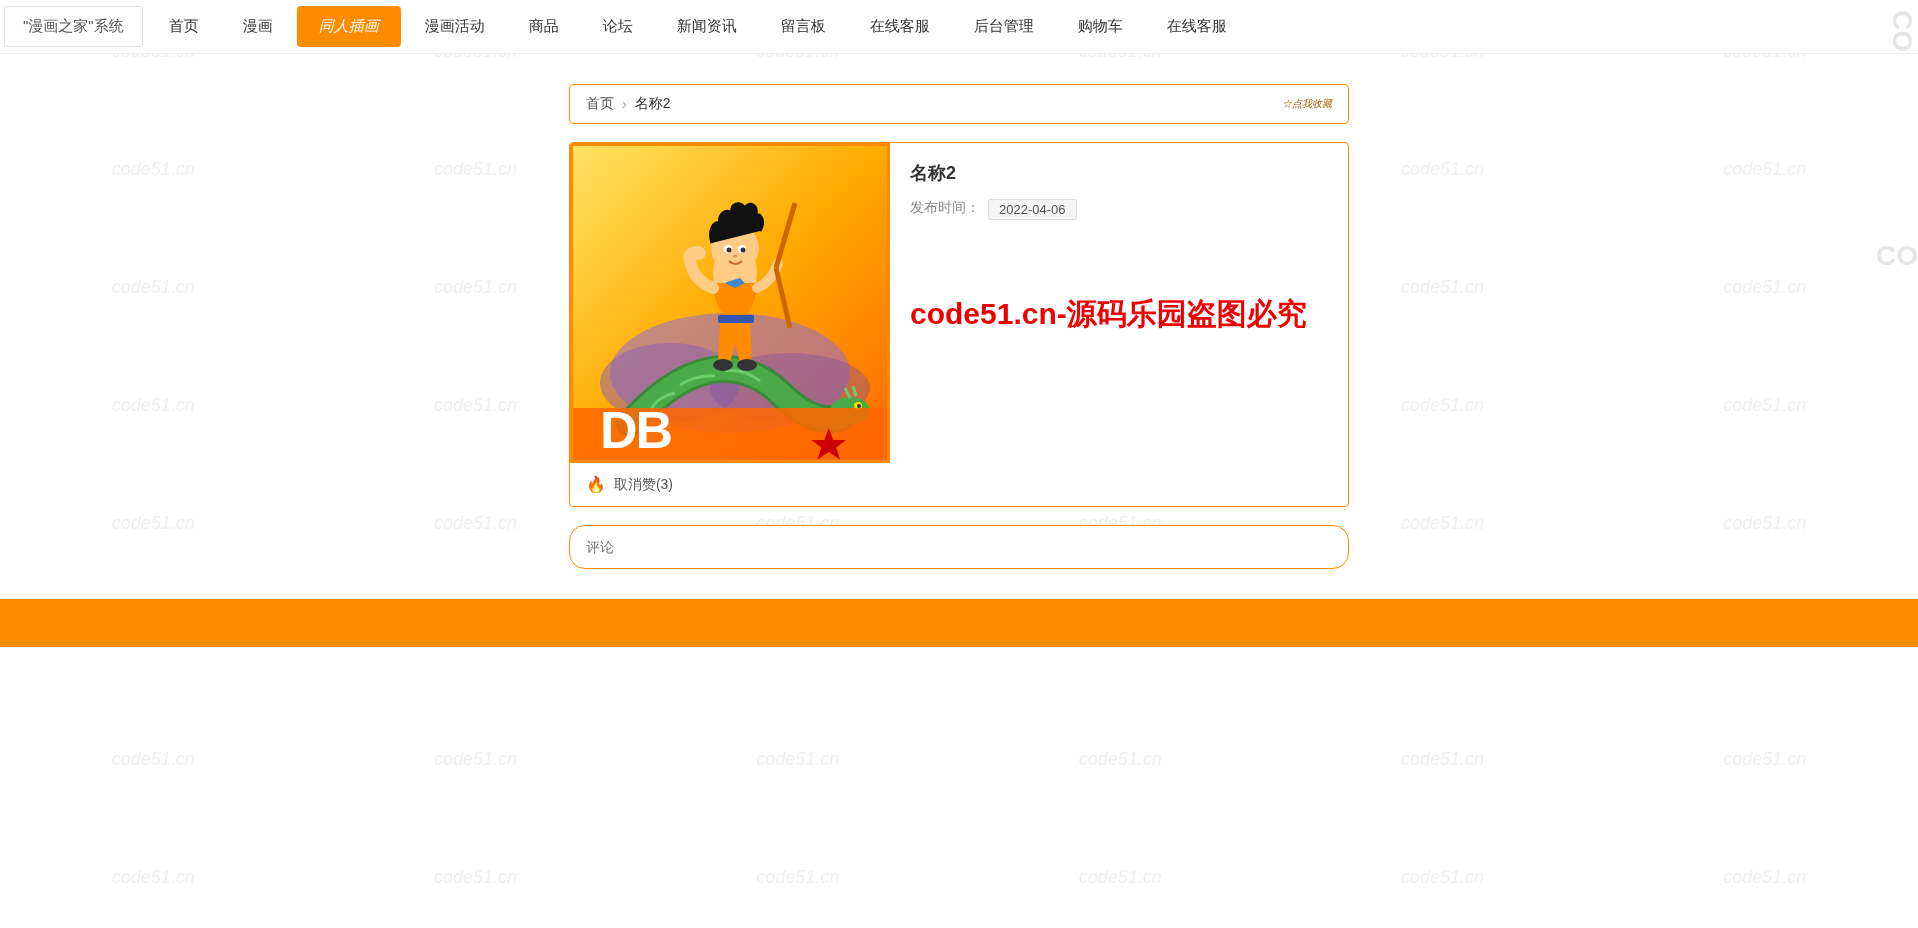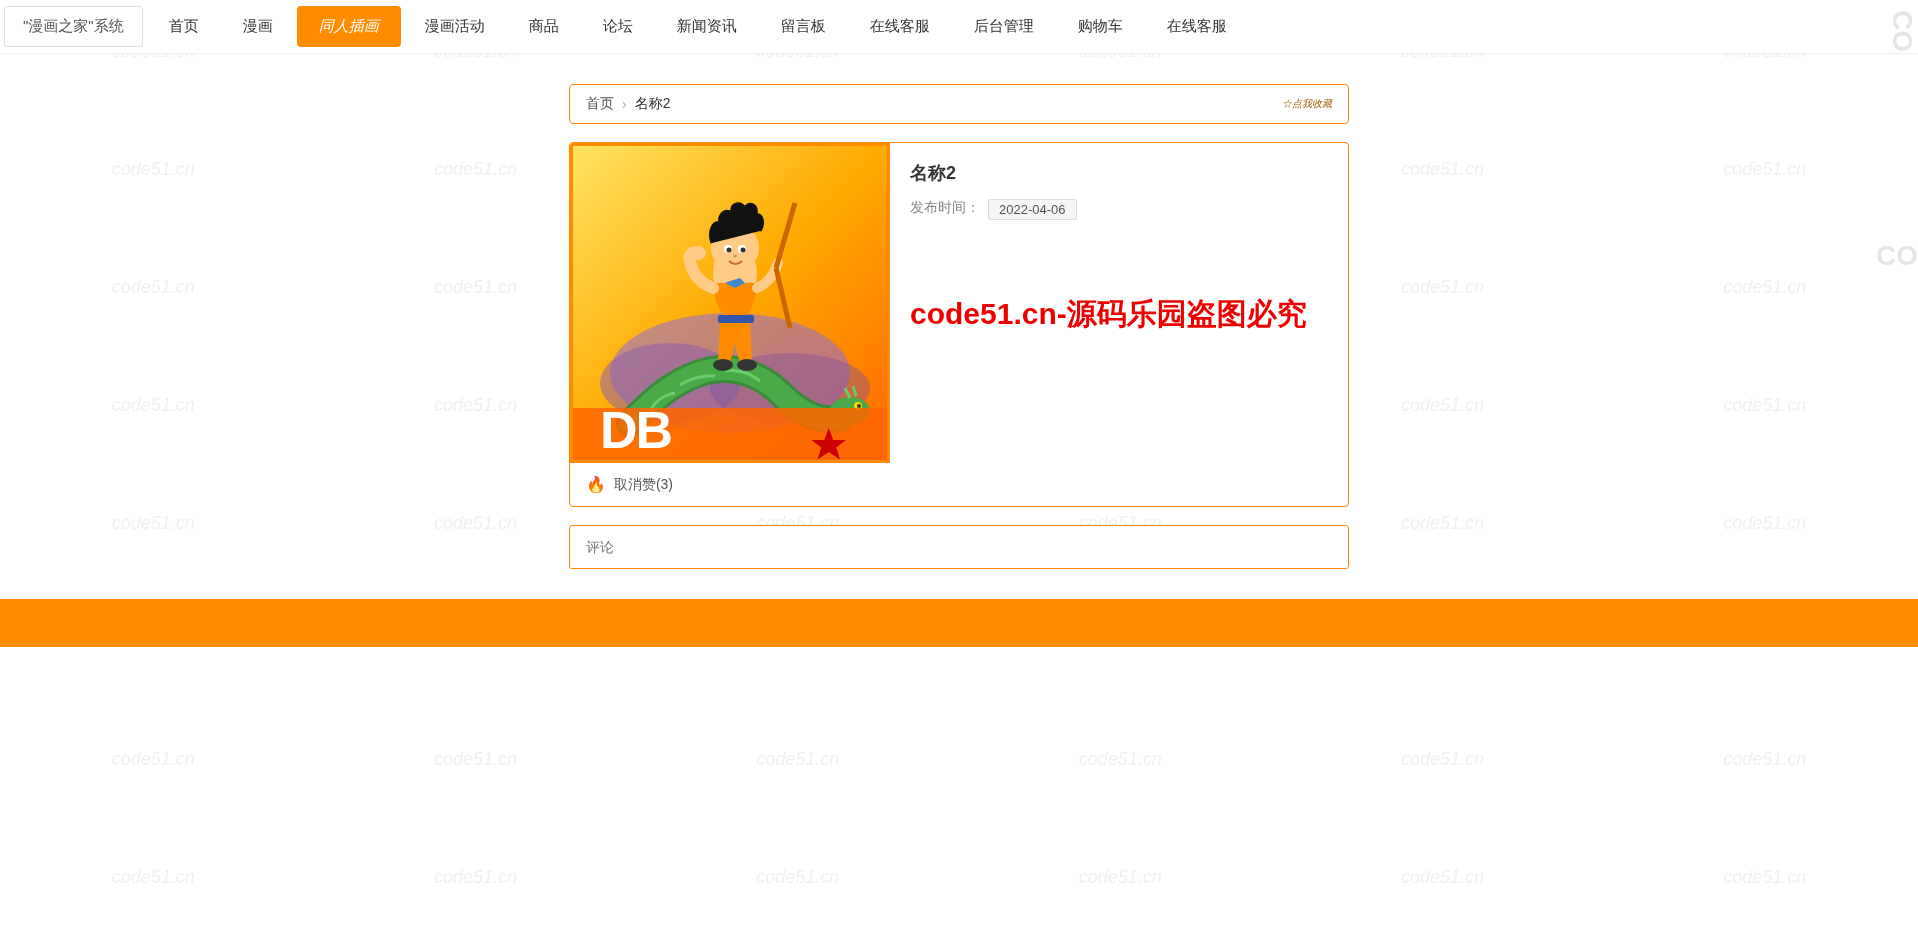--- a/index.html
+++ b/index.html
@@ -195,21 +195,21 @@
     .detail-watermark {
       color: #e00;
       font-size: 30px;
       font-weight: bold;
       margin-top: 60px;
     }
 
     
     .comment-bar {
       border: 1.5px solid #ff8c00;
-      border-radius: 3px;
+      border-radius: 16px;
       background: #fff;
       padding: 12px 16px;
     }
     .comment-input {
       width: 100%;
       border: none;
       outline: none;
       font-size: 14px;
       color: #999;
       background: transparent;

